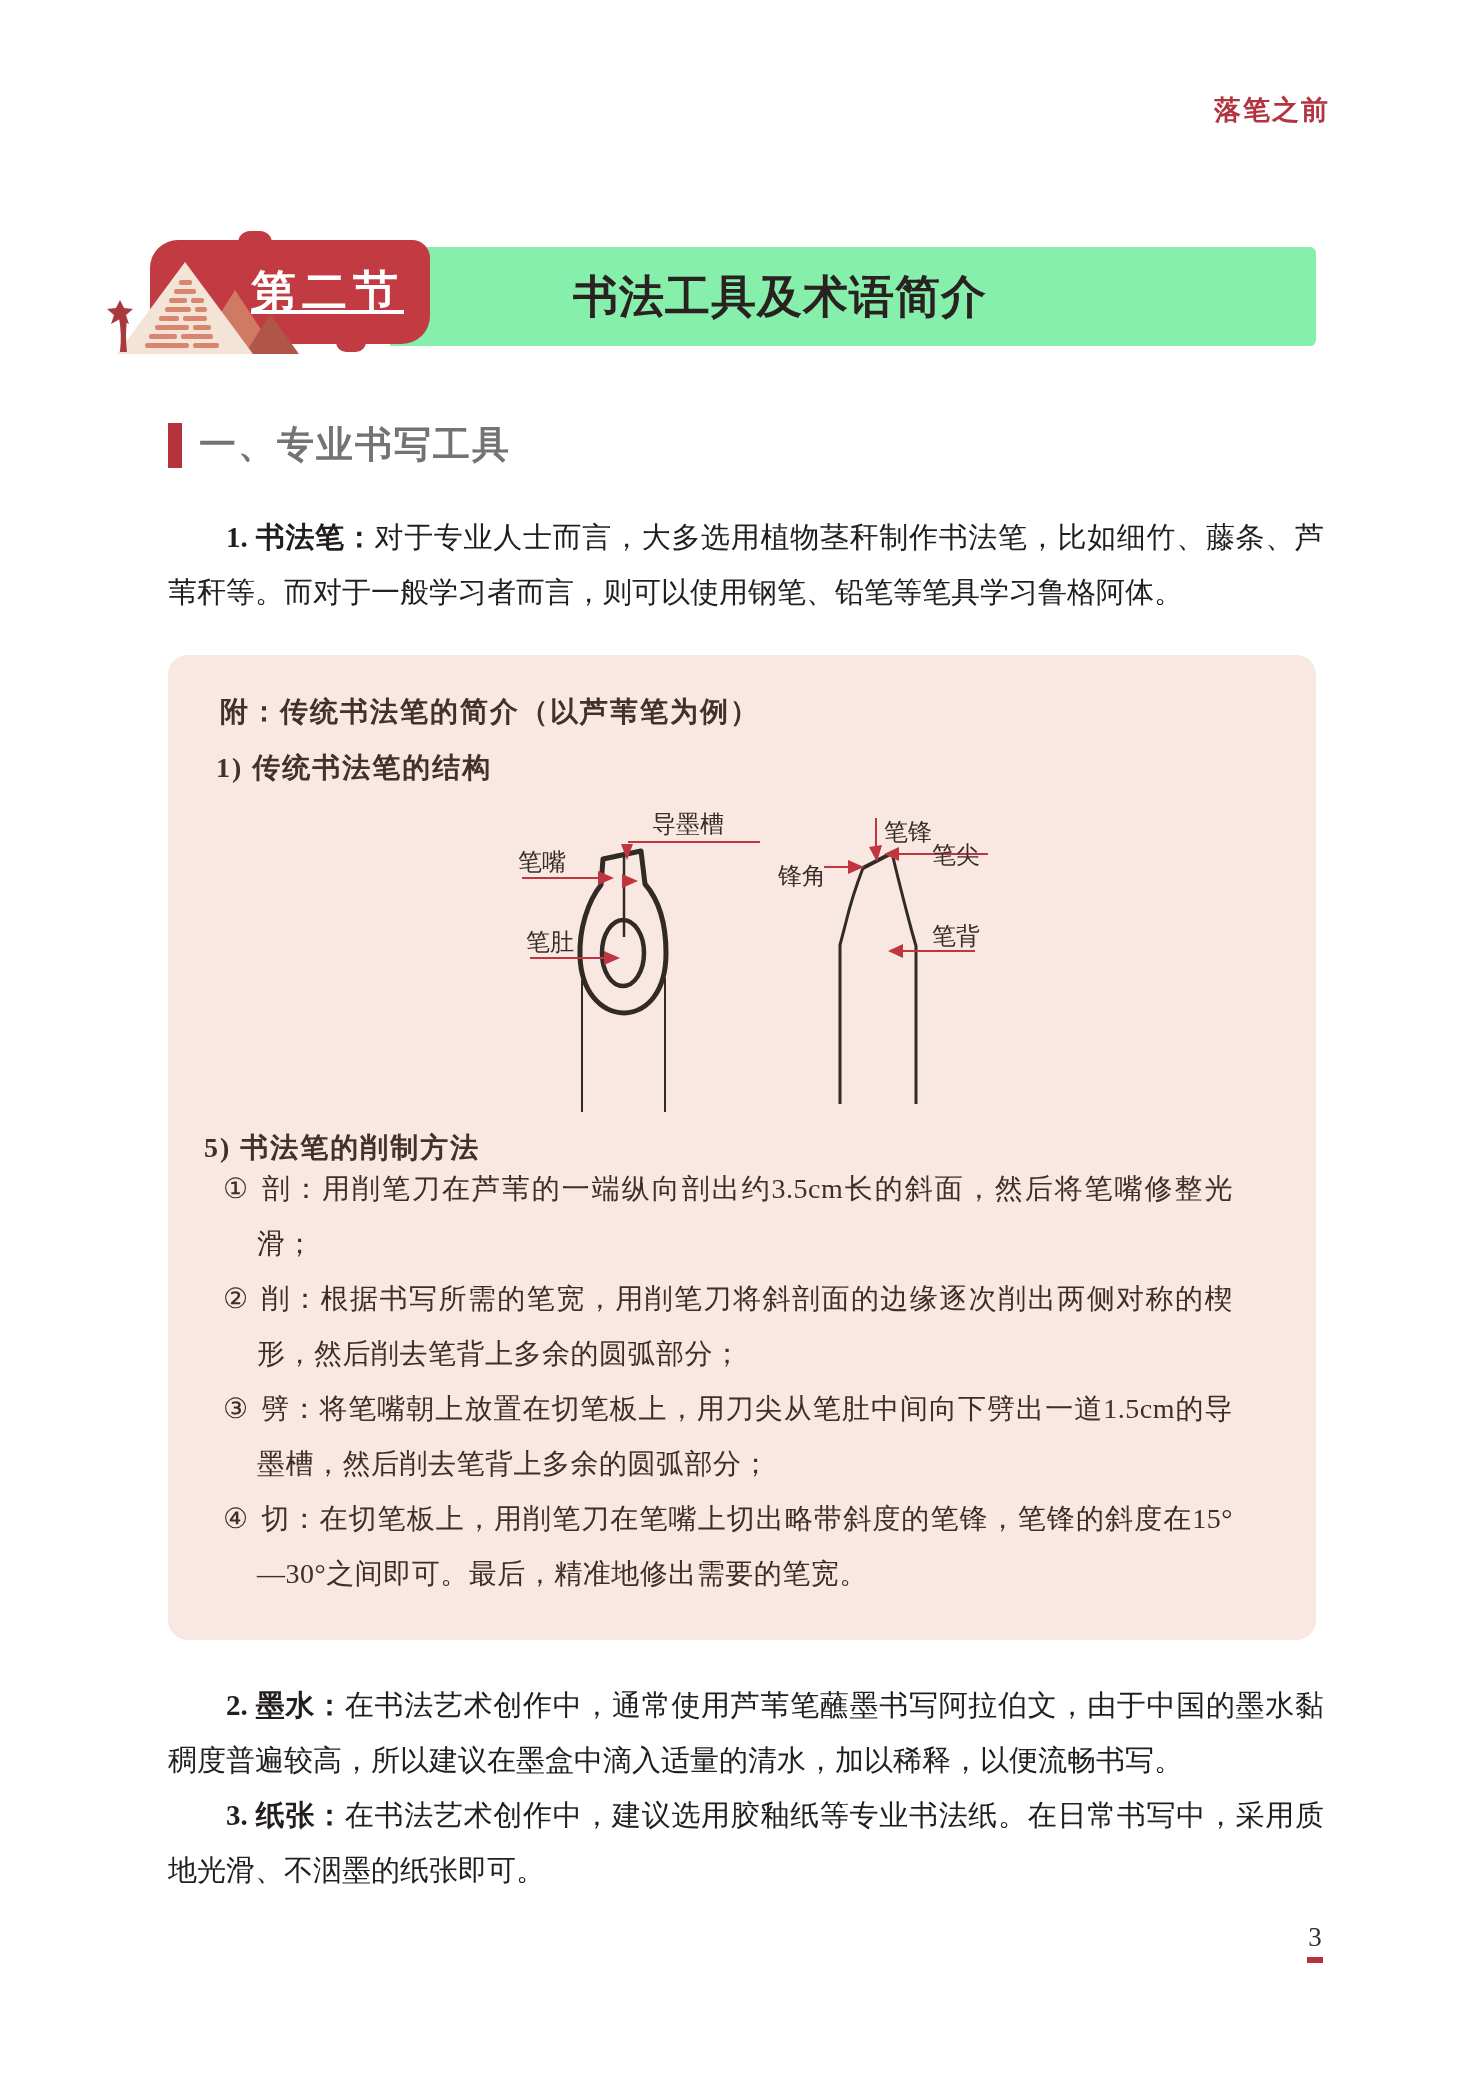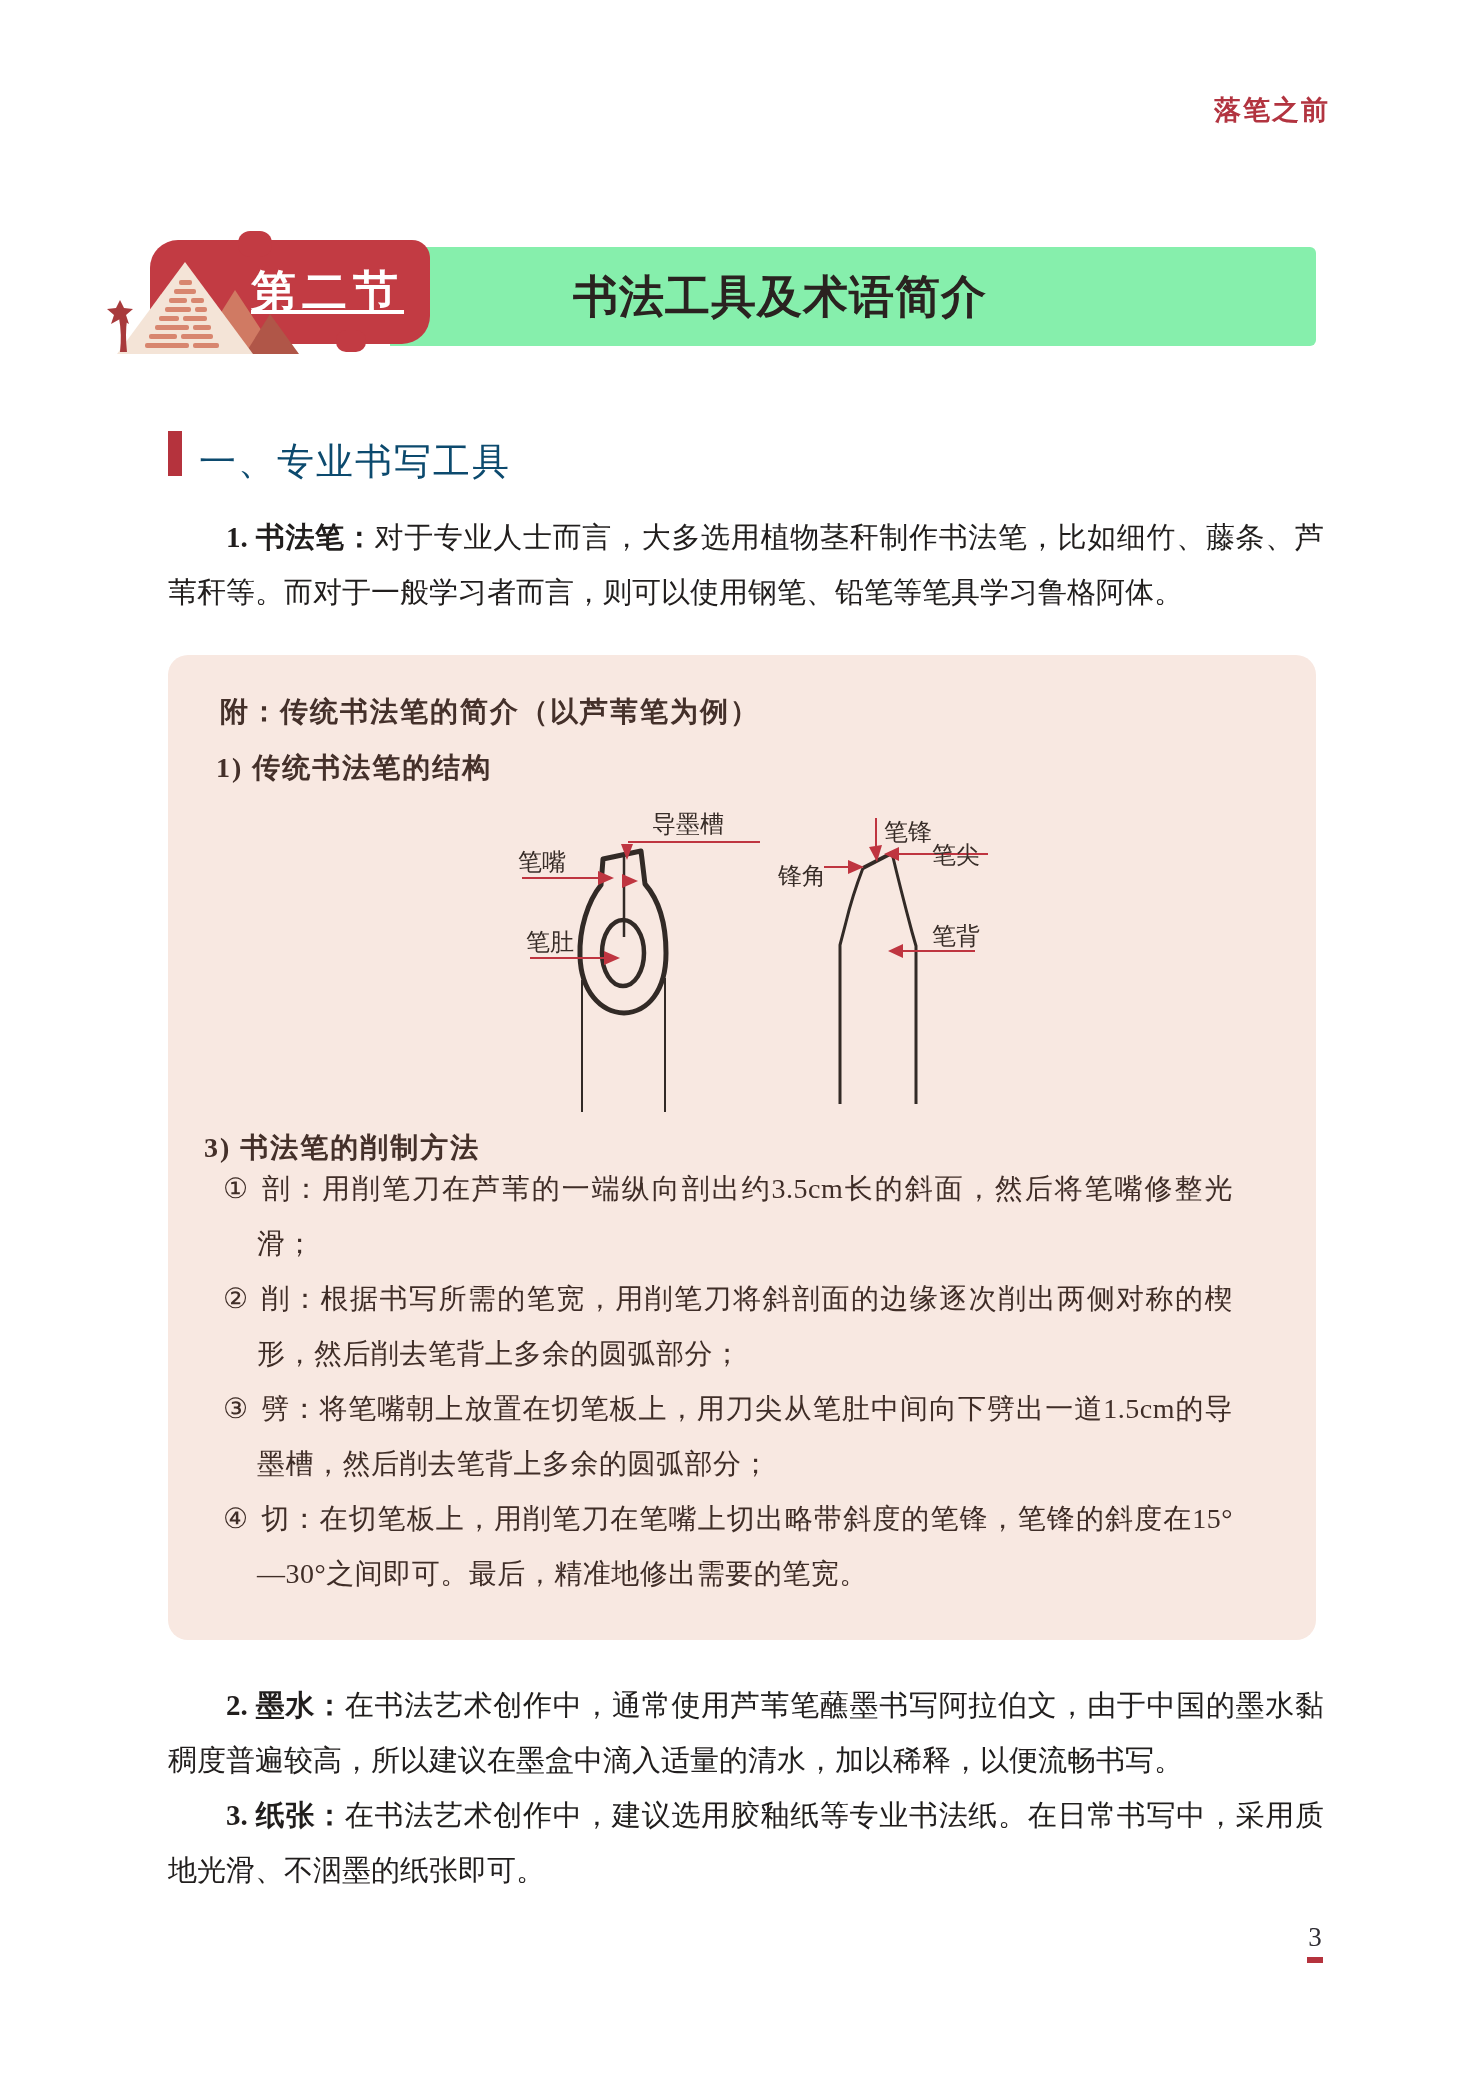--- a/index.html
+++ b/index.html
@@ -34,21 +34,21 @@
     background:#c23b43;border-radius:10px;
   }
   .badge-label{
     position:absolute;right:26px;top:50%;transform:translateY(-50%);
     color:#ffffff;font-size:45px;font-weight:bold;letter-spacing:6px;white-space:nowrap;text-decoration:underline;
   }
   .pyramid{position:absolute;left:0;top:18px;width:215px;height:100px;z-index:3;}
   
   .sec-heading{position:absolute;left:168px;top:420px;display:flex;align-items:center;}
   .red-bar{width:14px;height:45px;background:#b5333d;margin-right:17px;}
-  .sec-heading-text{font-size:37px;font-weight:normal;color:#0c4a6e;letter-spacing:2px;margin-top:17px;}
+  .sec-heading-text{font-size:37px;font-weight:bold;color:#737373;letter-spacing:2px;}
   
   .body-para{
     position:absolute;left:168px;width:1156px;margin:0;font-size:29px;line-height:55px;
     text-indent:58px;text-align:justify;color:#211e1d;
   }
   .body-para b{font-weight:bold;}
   .para1{top:510px;}
   .para2{top:1678px;}
   .para3{top:1788px;}
   
@@ -168,21 +168,21 @@
 
       <line class="red-line" x1="824" y1="867" x2="850" y2="867"></line>
       <polygon class="red-fill" points="848,860 848,874 864,867"></polygon>
       <text x="778" y="884">锋角</text>
 
       <line class="red-line" x1="975" y1="951" x2="903" y2="951"></line>
       <polygon class="red-fill" points="903,944 903,958 888,951"></polygon>
       <text x="932" y="944">笔背</text>
     </svg>
 
-    <p class="box-sub sub2">3) 书法笔的削制方法</p>
+    <p class="box-sub sub2">5) 书法笔的削制方法</p>
 
     <div class="steps">
       <p class="step"><span class="n">①</span><span>剖：用削笔刀在芦苇的一端纵向剖出约3.5cm长的斜面，然后将笔嘴修整光滑；</span></p>
       <p class="step"><span class="n">②</span><span>削：根据书写所需的笔宽，用削笔刀将斜剖面的边缘逐次削出两侧对称的楔形，然后削去笔背上多余的圆弧部分；</span></p>
       <p class="step"><span class="n">③</span><span>劈：将笔嘴朝上放置在切笔板上，用刀尖从笔肚中间向下劈出一道1.5cm的导墨槽，然后削去笔背上多余的圆弧部分；</span></p>
       <p class="step"><span class="n">④</span><span>切：在切笔板上，用削笔刀在笔嘴上切出略带斜度的笔锋，笔锋的斜度在15°—30°之间即可。最后，精准地修出需要的笔宽。</span></p>
     </div>
   </div>
 
   <p class="body-para para2"><b>2. 墨水：</b><span>在书法艺术创作中，通常使用芦苇笔蘸墨书写阿拉伯文，由于中国的墨水黏稠度普遍较高，所以建议在墨盒中滴入适量的清水，加以稀释，以便流畅书写。</span></p>

